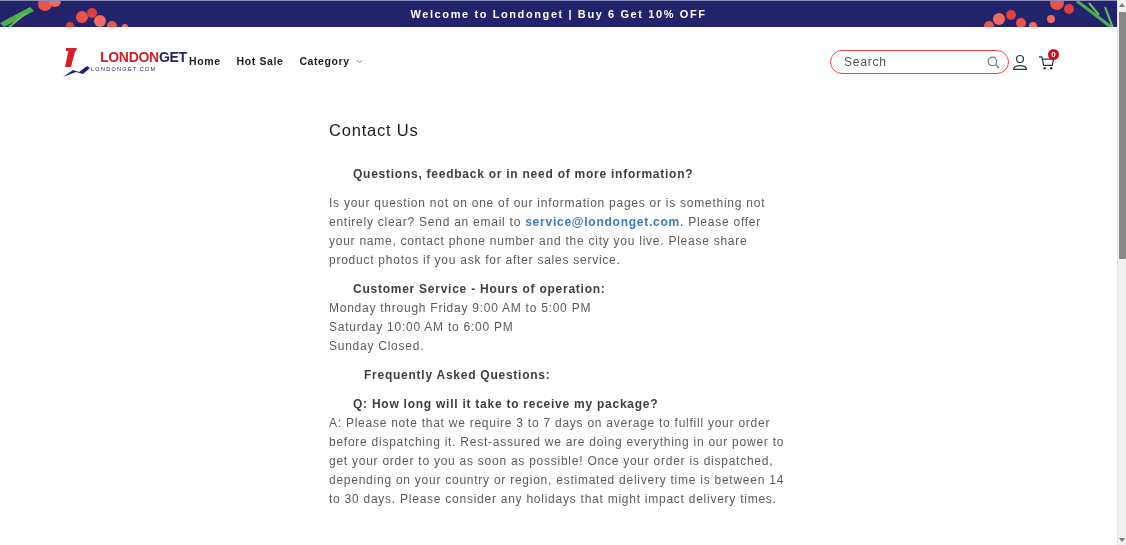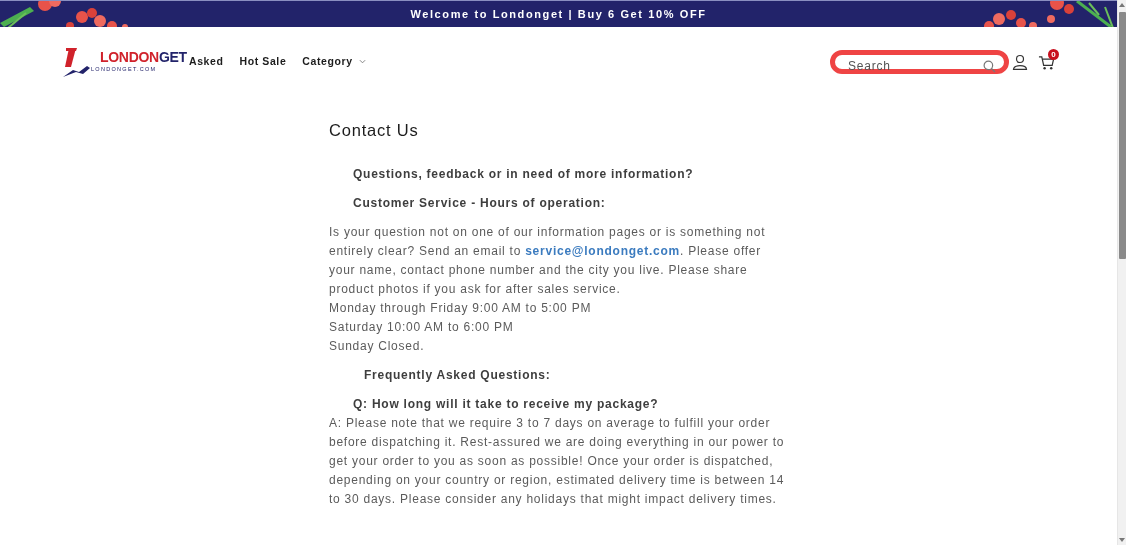--- a/index.html
+++ b/index.html
@@ -35,21 +35,21 @@
   }
   .nav { position: absolute; left: 189px; top: 28px; display: flex; gap: 0; }
   .nav-item {
     font-size: 10.5px; font-weight: bold; color: #1c1c1c; letter-spacing: 0.6px;
     margin-right: 16px; cursor: pointer; display: flex; align-items: center;
   }
   .chev { margin-left: 6px; width: 7px; height: 7px; }
 
   .search {
     position: absolute; left: 830px; top: 23px; width: 179px; height: 24px;
-    border: 5px solid #ef4444; border-radius: 12px; background: #fff;
+    border: 1px solid #ef4444; border-radius: 12px; background: #fff;
   }
   .search input {
     border: none; outline: none; background: transparent; width: 140px;
     position: absolute; left: 13px; top: 4px; font-size: 12px; letter-spacing: 0.8px;
     color: #333; font-family: "Liberation Sans", sans-serif;
   }
   .search input::placeholder { color: #555; }
   .search-icon { position: absolute; right: 8px; top: 5px; width: 13px; height: 13px; }
 
   .account-icon { position: absolute; left: 1012px; top: 27px; width: 16px; height: 16px; cursor: pointer; }
@@ -121,21 +121,21 @@
       <path d="M6 1 L13 1 L8 20 L2 20 Z" fill="#d0222b"></path>
       <path d="M3 1 L14 1 L13 4 L3 4 Z" fill="#d0222b"></path>
       <path d="M0 30 L10 23 L16 25 L24 19 L27 21 L20 27 L13 25 Z" fill="#22236a"></path>
     </svg>
     <span class="logo-wordmark"><span>LONDON</span><span class="get">GET</span></span>
     <span class="logo-sub">LONDONGET.COM</span>
   </div>
 
   <nav class="nav">
     <a class="nav-item">
-        <span>Asked</span>
+        <span>Home</span>
       </a>
     <a class="nav-item">
         <span>Hot Sale</span>
       </a>
     <a class="nav-item">
       <span>Category</span>
       <svg class="chev" viewBox="0 0 8 8">
           <path d="M1 2.5 L4 5.5 L7 2.5" fill="none" stroke="#777" stroke-width="1"></path>
         </svg>
     </a>
@@ -162,23 +162,23 @@
     </svg>
     <span class="cart-badge">0</span>
   </div>
 </div>
 
 <main class="content">
   <h1 class="page-title">Contact Us</h1>
 
   <p class="p b" style="margin-top:23px;">Questions, feedback or in need of more information?</p>
 
+  <p class="p" style="margin-top:10px;"><span>Is your question not on one of our information pages or is something not entirely clear? Send an email to </span><a class="link">service@londonget.com</a><span>. Please offer your name, contact phone number and the city you live. Please share product photos if you ask for after sales service.</span></p>
+
   <p class="p b" style="margin-top:10px;">Customer Service - Hours of operation:</p>
-
-  <p class="p" style="margin-top:10px;"><span>Is your question not on one of our information pages or is something not entirely clear? Send an email to </span><a class="link">service@londonget.com</a><span>. Please offer your name, contact phone number and the city you live. Please share product photos if you ask for after sales service.</span></p>
   <p class="p">Monday through Friday 9:00 AM to 5:00 PM</p>
   <p class="p">Saturday 10:00 AM to 6:00 PM</p>
   <p class="p">Sunday Closed.</p>
 
   <p class="p b" style="margin-top:10px;padding-left:11px;">Frequently Asked Questions:</p>
 
   <p class="p b" style="margin-top:10px;">Q: How long will it take to receive my package?</p>
   <p class="p">A: Please note that we require 3 to 7 days on average to fulfill your order before dispatching it. Rest-assured we are doing everything in our power to get your order to you as soon as possible! Once your order is dispatched, depending on your country or region, estimated delivery time is between 14 to 30 days. Please consider any holidays that might impact delivery times.</p>
 
 </main>

